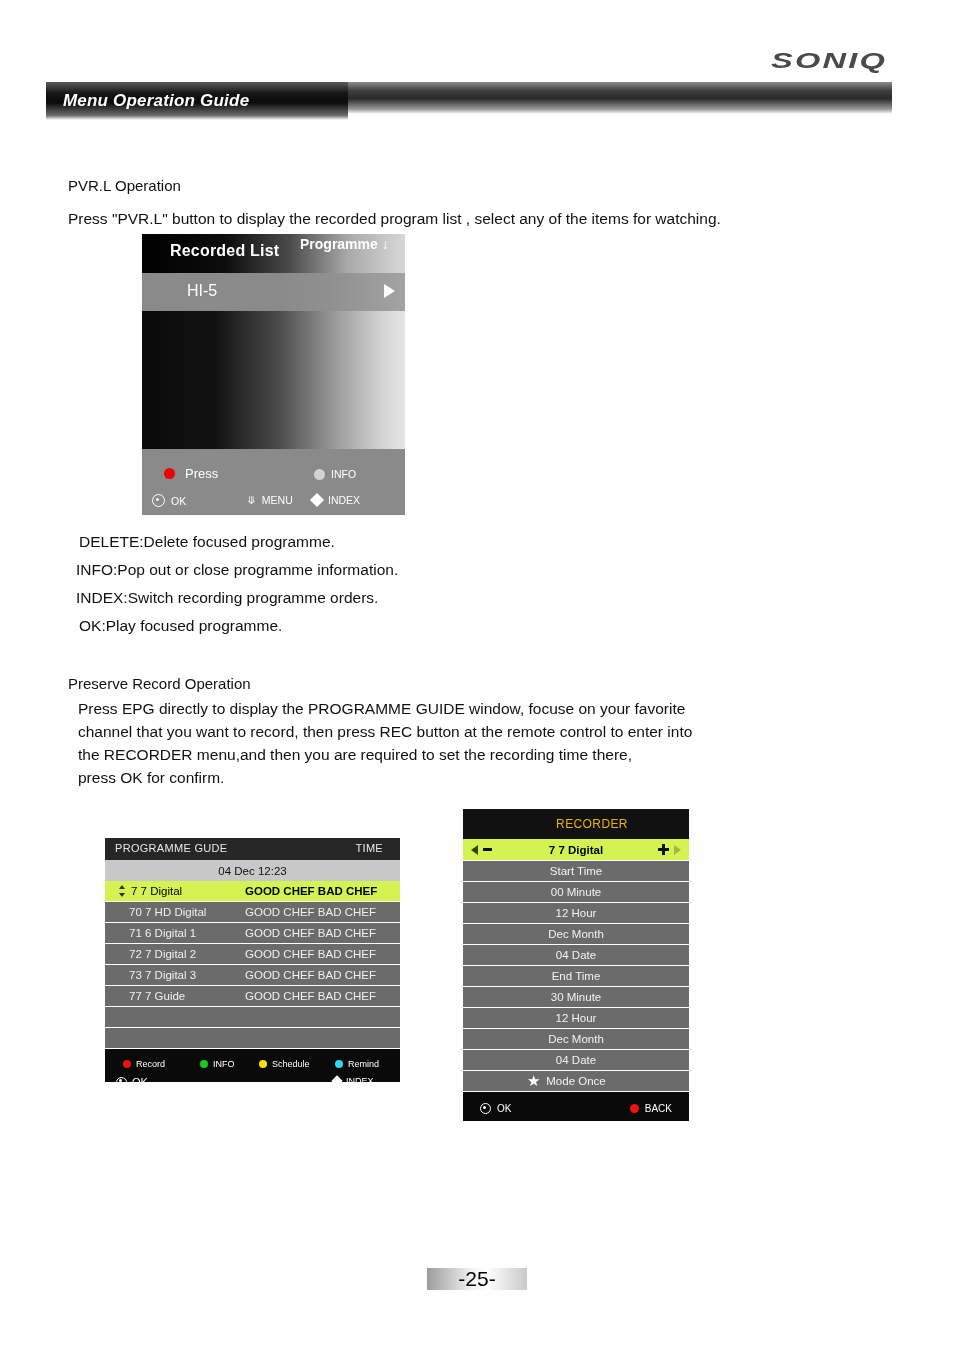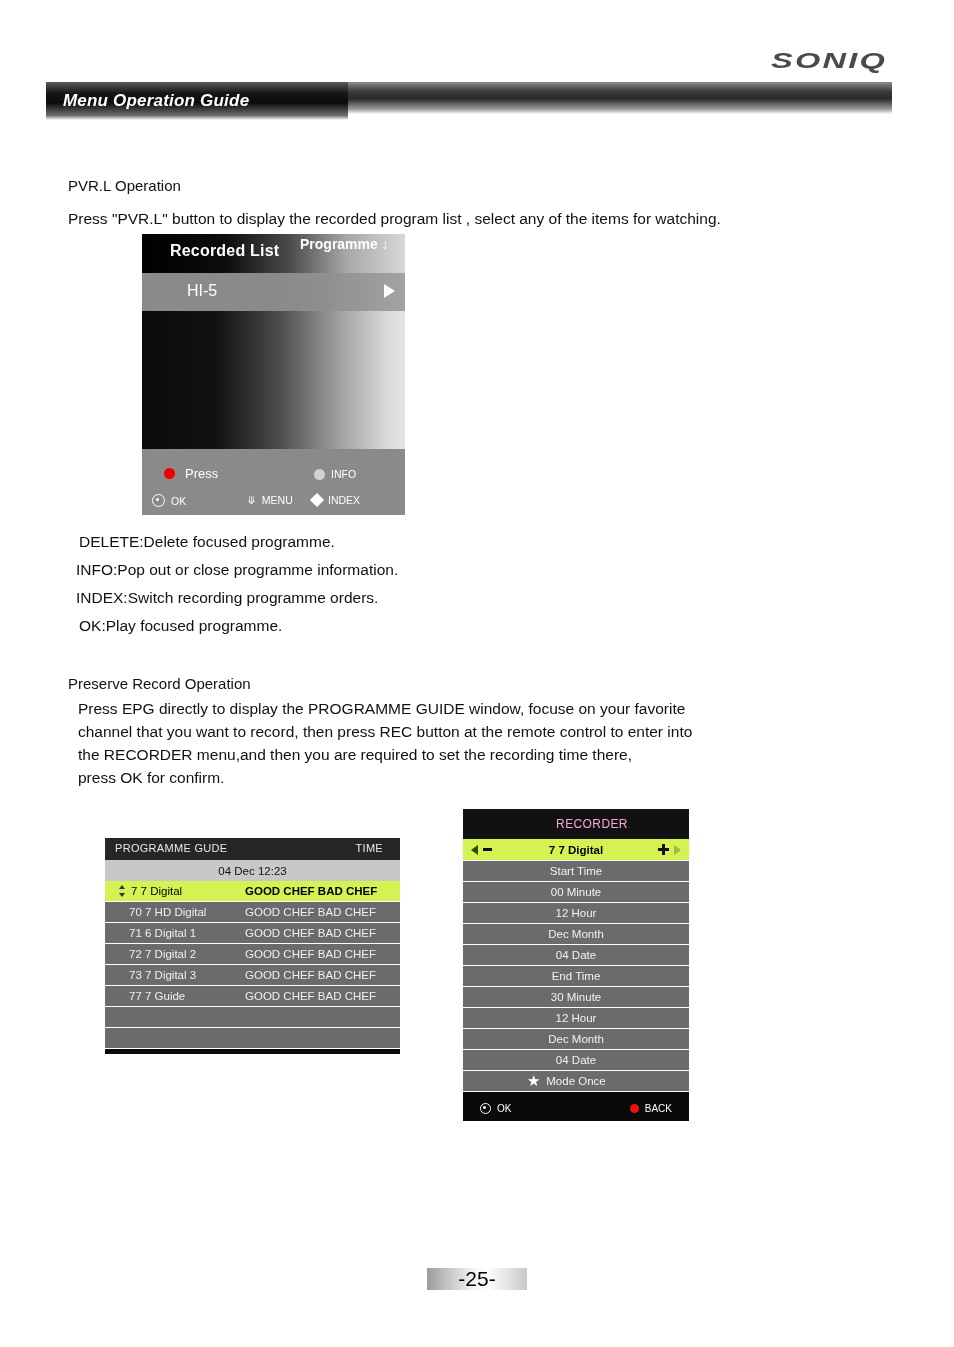--- a/index.html
+++ b/index.html
@@ -150,21 +150,21 @@
   .ft-ok     { left: 10px; top: 45px; }
   .ft-menu   { left: 105px; top: 45px; }
   .ft-index  { left: 170px; top: 45px; }
 
   
   .osd-epg {
     position: absolute;
     left: 105px;
     top: 838px;
     width: 295px;
-    height: 216px;
+    height: 244px;
     background: #000;
     overflow: hidden;
   }
   .epg-head {
     height: 22px;
     background: #262626;
     position: relative;
   }
   .epg-head-left {
     position: absolute; left: 10px; top: 4px;
@@ -258,21 +258,21 @@
     left: 463px;
     top: 809px;
     width: 226px;
     height: 312px;
     background: #0a0a0a;
     overflow: hidden;
   }
   .rcd-head {
     height: 30px;
     background: #111111;
-    color: #f9a8d4;
+    color: #eab308;
     font-size: 12px;
     display:flex; align-items:center; justify-content:center;
     letter-spacing: .4px;
     padding-left: 32px;
   }
   .rcd-row {
     height: 20px;
     background: #6b6b6b;
     border-bottom: 1px solid #ffffff;
     display:flex; align-items:center; justify-content:center;

